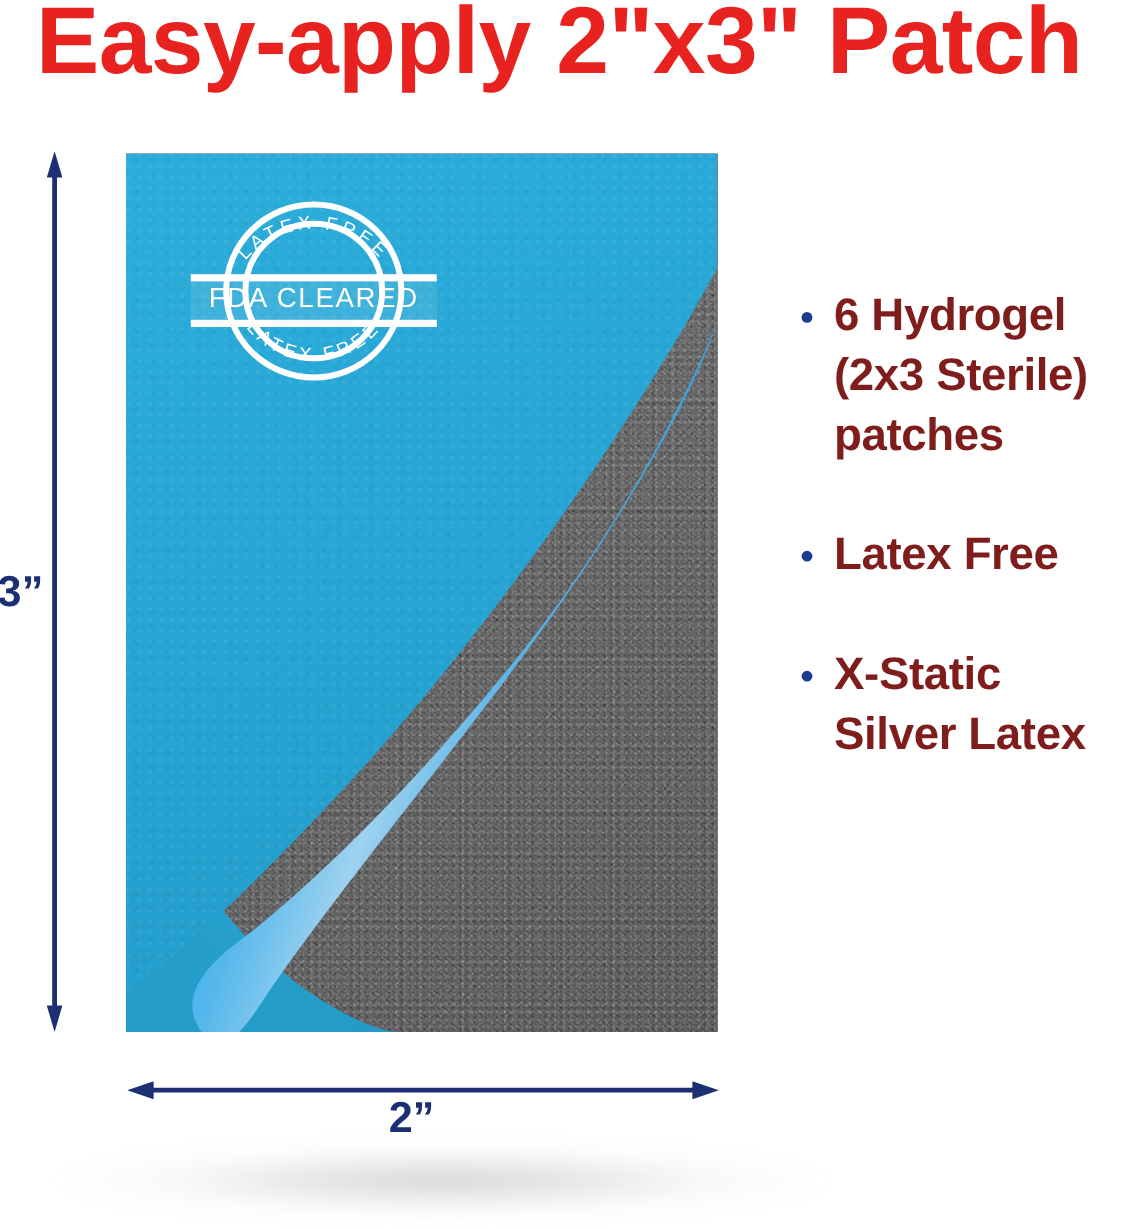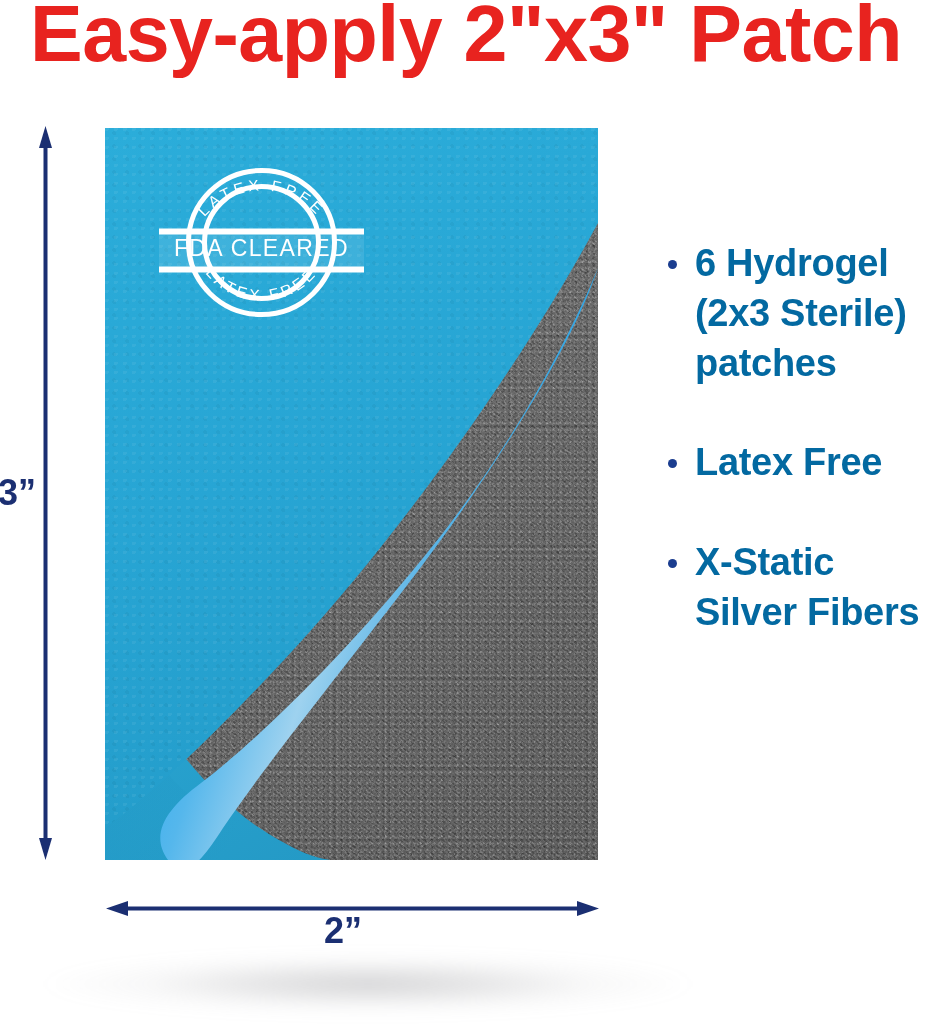--- a/index.html
+++ b/index.html
@@ -190,21 +190,21 @@
   .bullet-dot {
     flex: 0 0 auto;
     width: 9px;
     height: 9px;
     border-radius: 50%;
     background: #1b3d8f;
     margin-top: 22px;
     margin-right: 18px;
   }
   .bullet-text {
-    color: #0369a1;
+    color: #7f1d1d;
     font-size: 38px;
     font-weight: bold;
     line-height: 1.32;
     letter-spacing: -0.3px;
   }
 
   
   .ground-shadow {
     position: absolute;
     left: 38px;
@@ -284,17 +284,17 @@
     <span class="bullet-text">6 Hydrogel (2x3 Sterile) patches</span>
   </div>
 
   <div class="bullet-item">
     <span class="bullet-dot"></span>
     <span class="bullet-text">Latex Free</span>
   </div>
 
   <div class="bullet-item">
     <span class="bullet-dot"></span>
-    <span class="bullet-text">X-Static Silver Fibers</span>
+    <span class="bullet-text">X-Static Silver Latex</span>
   </div>
 </div>
 
 <div class="ground-shadow"></div>
 
 </body></html>

